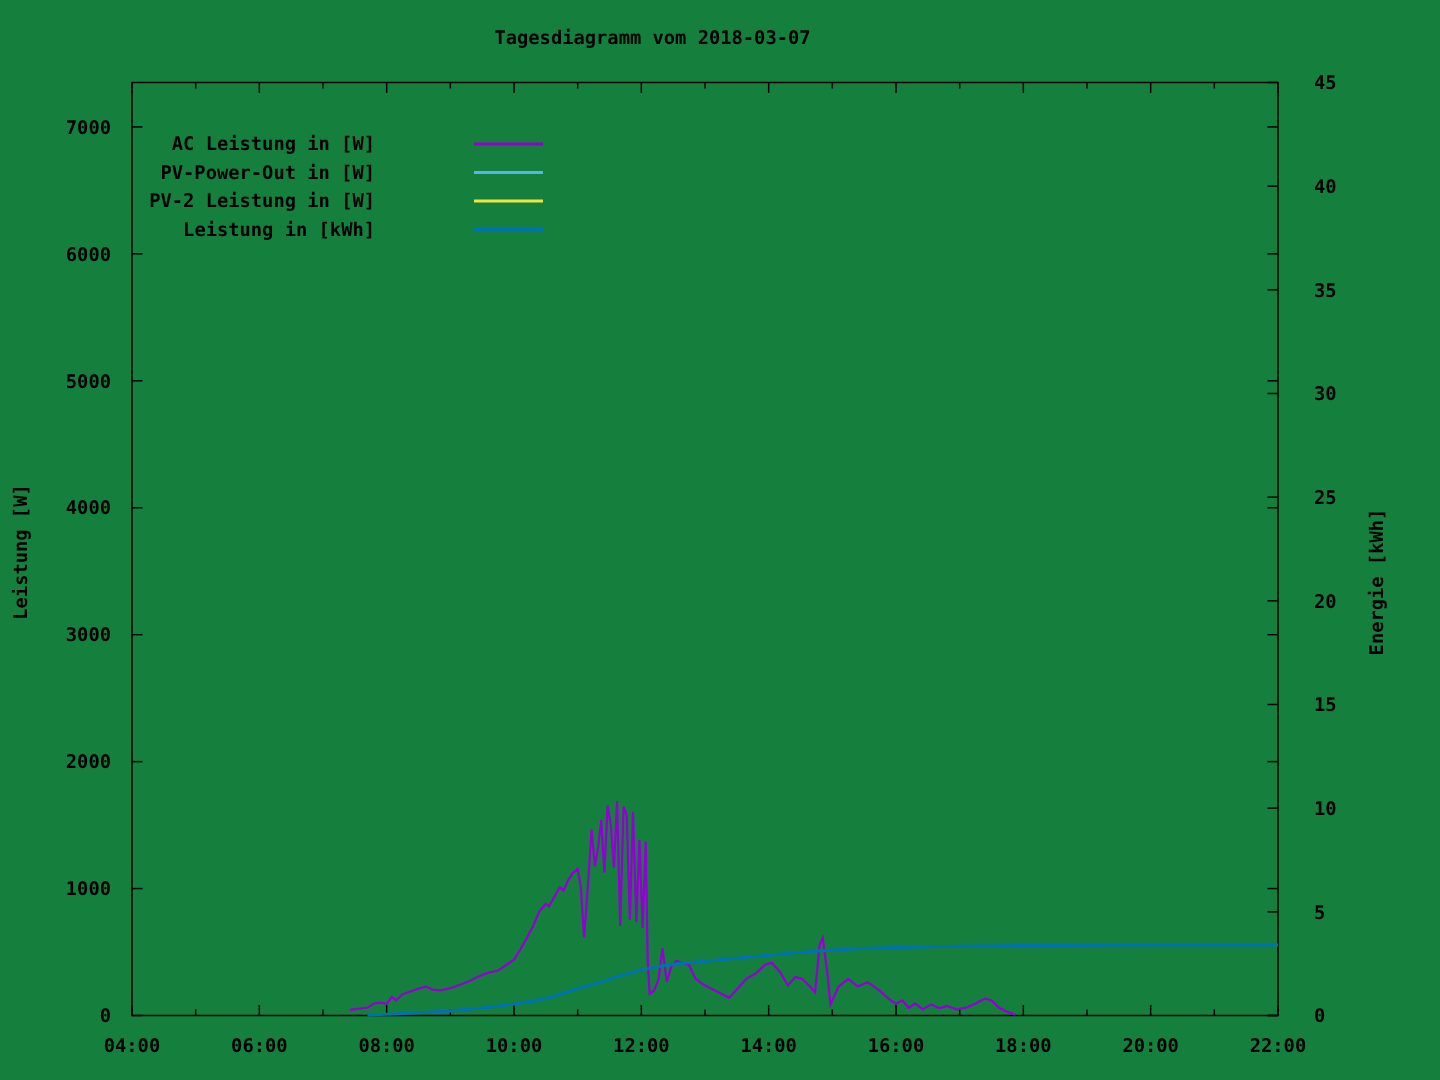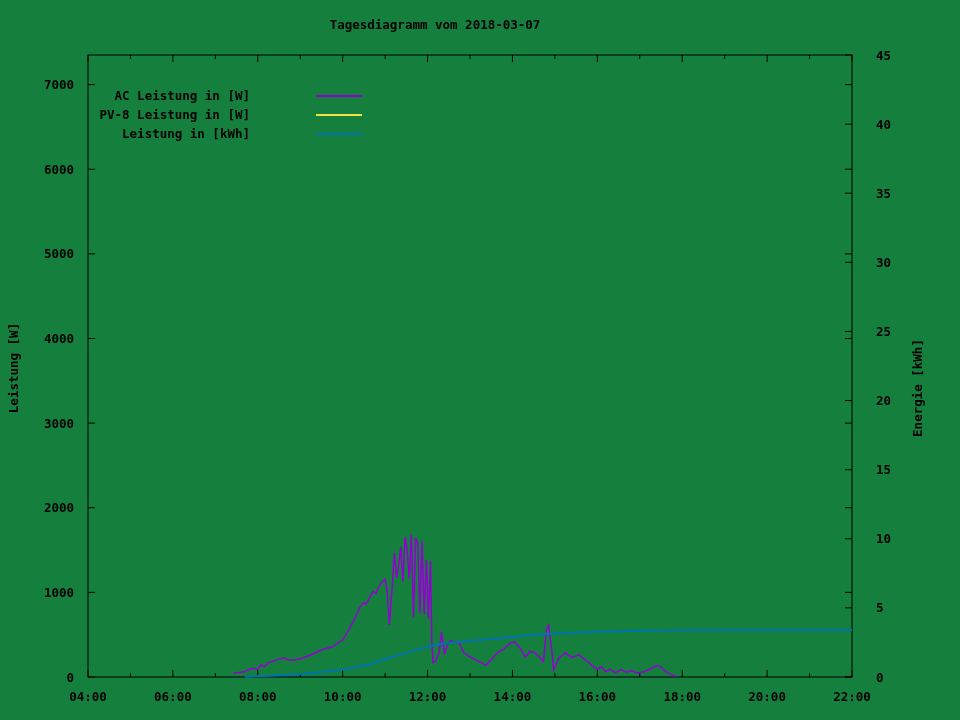--- a/index.html
+++ b/index.html
@@ -30,21 +30,25 @@
 <body>
 
 <div id="screen">
   <div id="chart-title">Tagesdiagramm vom 2018-03-07</div>
   <div id="legend">
       <div class="legend-row">
         <span class="legend-label">AC Leistung in [W]</span>
         <span class="legend-swatch" style="background: rgb(148, 0, 211);"></span>
       </div>
       <div class="legend-row">
-        <span class="legend-label">PV-8 Leistung in [W]</span>
+        <span class="legend-label">PV-Power-Out in [W]</span>
+        <span class="legend-swatch" style="background: rgb(86, 180, 233);"></span>
+      </div>
+      <div class="legend-row">
+        <span class="legend-label">PV-2 Leistung in [W]</span>
         <span class="legend-swatch" style="background: rgb(240, 228, 66);"></span>
       </div>
       <div class="legend-row">
         <span class="legend-label">Leistung in [kWh]</span>
         <span class="legend-swatch" style="background: rgb(0, 114, 178);"></span>
       </div>
     </div>
   <svg id="plot-svg" width="960" height="720" viewBox="0 0 960 720">
       <rect x="88" y="55" width="764" height="622" fill="none" stroke="#000" stroke-width="1"></rect>
       <g>

